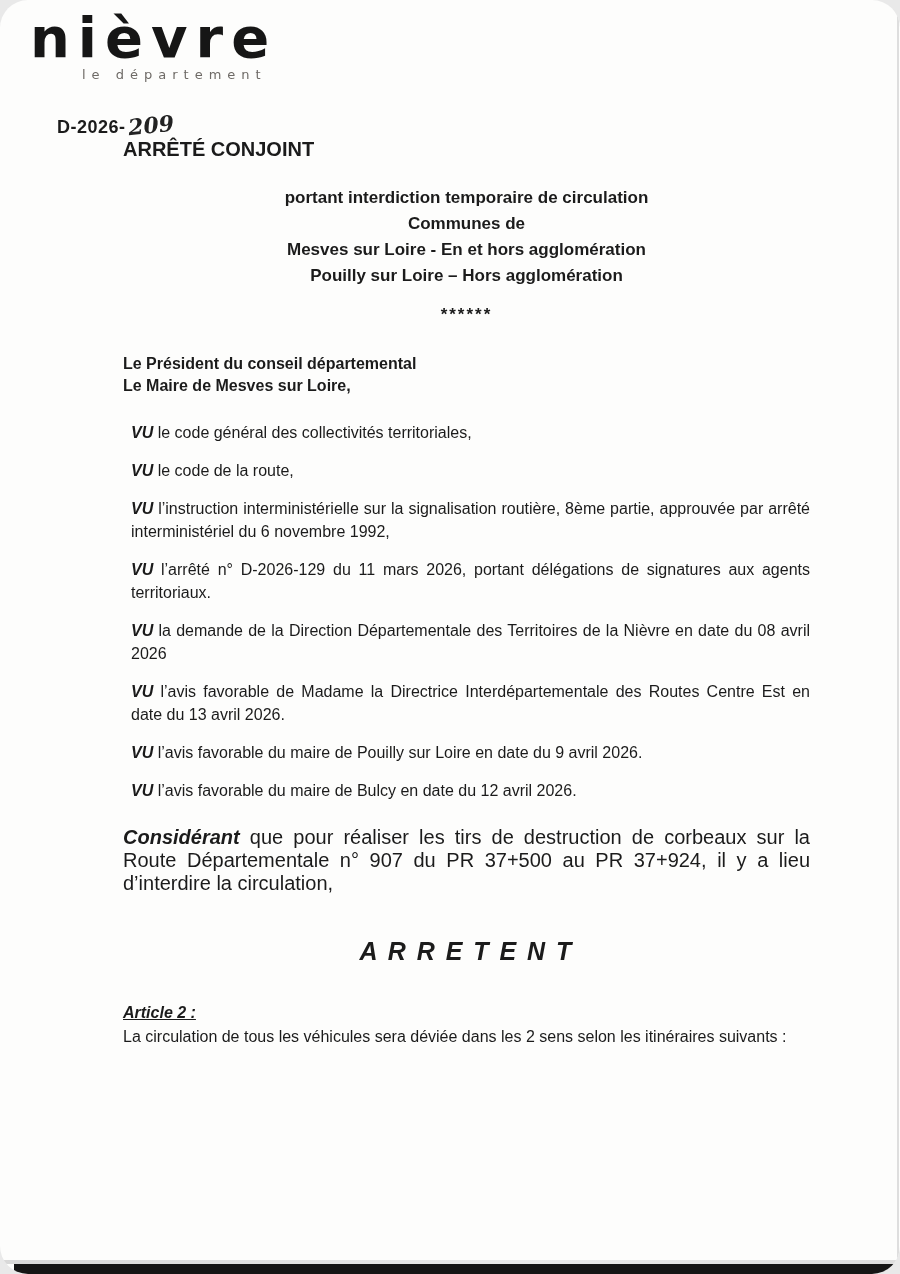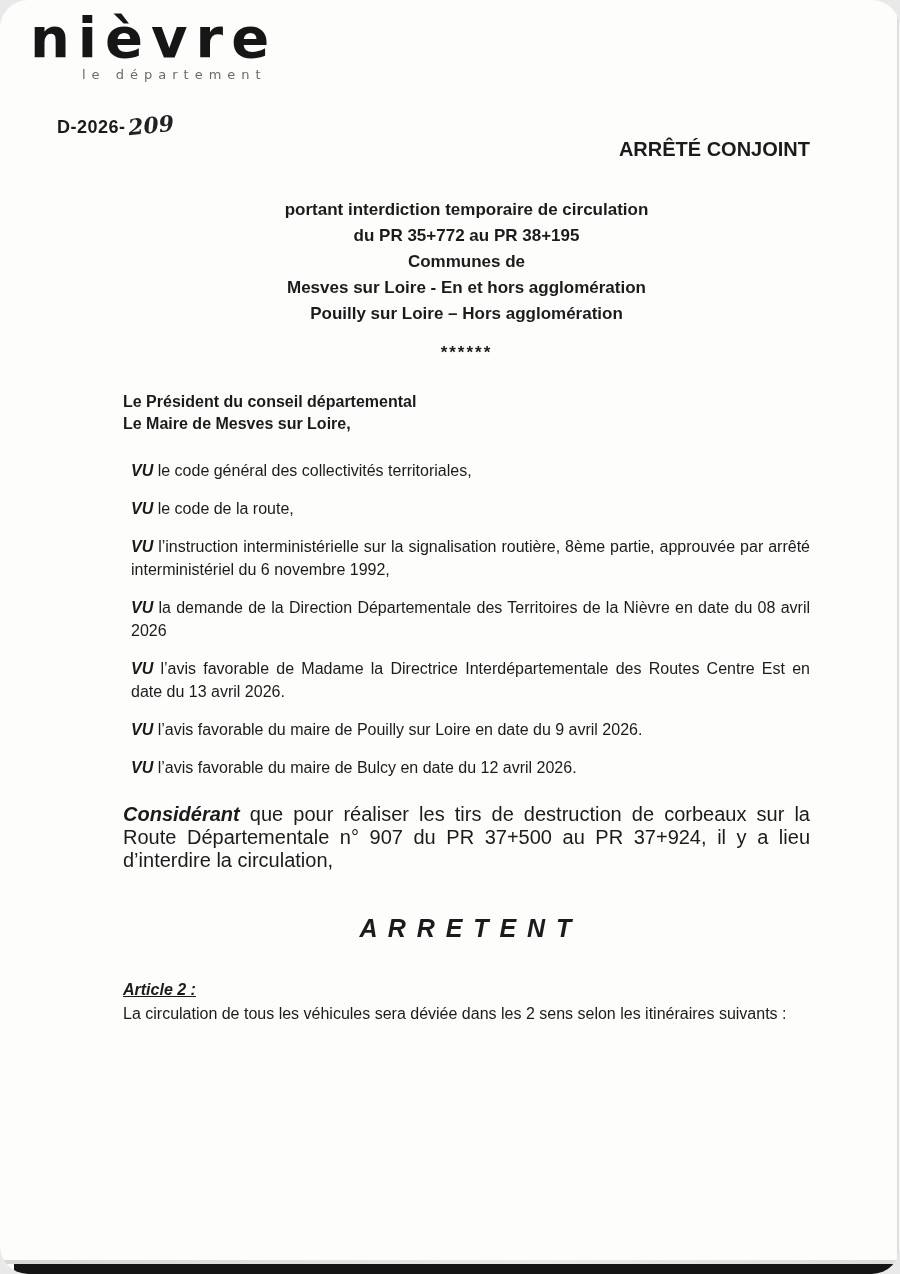--- a/index.html
+++ b/index.html
@@ -20,21 +20,21 @@
   }
   
   .ref-line{position:absolute;top:112px;left:57px;font-size:18px;font-weight:bold;}
   .ref-printed{letter-spacing:0.5px;}
   .ref-hand{
     display:inline-block;font-family:"DejaVu Serif",serif;font-style:italic;
     font-weight:bold;font-size:22px;transform:rotate(-6deg);margin-left:2px;color:#222;
   }
   
   .content{position:absolute;top:138px;left:123px;width:687px;}
-  .doc-title{text-align:right;font-size:20px;font-weight:bold;margin:0 0 36px 0;}
+  .doc-title{text-align:left;font-size:20px;font-weight:bold;margin:0 0 24px 0;}
   .subtitles{text-align:center;font-size:17px;font-weight:bold;line-height:26px;margin:0 0 16px 0;}
   .stars{text-align:center;font-size:17px;font-weight:bold;letter-spacing:2px;margin:0 0 28px 0;}
   .addressers{font-size:16px;font-weight:bold;line-height:22px;margin:0 0 24px 0;}
   p.vu{font-size:16px;line-height:23px;text-align:justify;margin:0 0 15px 8px;}
   .vu-prefix,.considerant-prefix{font-weight:bold;font-style:italic;}
   p.considerant{font-size:20px;line-height:23px;text-align:justify;margin:24px 0 0 0;}
   .arretent{
     text-align:center;font-size:25px;font-weight:bold;font-style:italic;
     letter-spacing:2px;margin:42px 0 38px 0;
   }
@@ -65,36 +65,36 @@
   <div class="ref-line">
     <span class="ref-printed">D-2026-</span><span class="ref-hand">209</span>
   </div>
 
   <div class="content">
 
     <h1 class="doc-title">ARRÊTÉ CONJOINT</h1>
 
     <div class="subtitles">
       <div>portant interdiction temporaire de circulation</div>
-      <div>du PR 35+772 au PR 38+195</div>
       <div>Communes de</div>
       <div>Mesves sur Loire - En et hors agglomération</div>
       <div>Pouilly sur Loire – Hors agglomération</div>
     </div>
 
     <div class="stars">******</div>
 
     <div class="addressers">
       <div>Le Président du conseil départemental</div>
       <div>Le Maire de Mesves sur Loire,</div>
     </div>
 
     <p class="vu"><span class="vu-prefix">VU</span><span> le code général des collectivités territoriales,</span></p>
     <p class="vu"><span class="vu-prefix">VU</span><span> le code de la route,</span></p>
     <p class="vu"><span class="vu-prefix">VU</span><span> l’instruction interministérielle sur la signalisation routière, 8ème partie, approuvée par arrêté interministériel du 6 novembre 1992,</span></p>
+    <p class="vu"><span class="vu-prefix">VU</span><span> l’arrêté n° D-2026-129 du 11 mars 2026, portant délégations de signatures aux agents territoriaux.</span></p>
     <p class="vu"><span class="vu-prefix">VU</span><span> la demande de la Direction Départementale des Territoires de la Nièvre en date du 08 avril 2026</span></p>
     <p class="vu"><span class="vu-prefix">VU</span><span> l’avis favorable de Madame la Directrice Interdépartementale des Routes Centre Est en date du 13 avril 2026.</span></p>
     <p class="vu"><span class="vu-prefix">VU</span><span> l’avis favorable du maire de Pouilly sur Loire en date du 9 avril 2026.</span></p>
     <p class="vu"><span class="vu-prefix">VU</span><span> l’avis favorable du maire de Bulcy en date du 12 avril 2026.</span></p>
 
     <p class="considerant"><span class="considerant-prefix">Considérant</span><span> que pour réaliser les tirs de destruction de corbeaux sur la Route Départementale n° 907 du PR 37+500 au PR 37+924, il y a lieu d’interdire la circulation,</span></p>
 
     <div class="arretent">A R R E T E N T</div>
 
 

